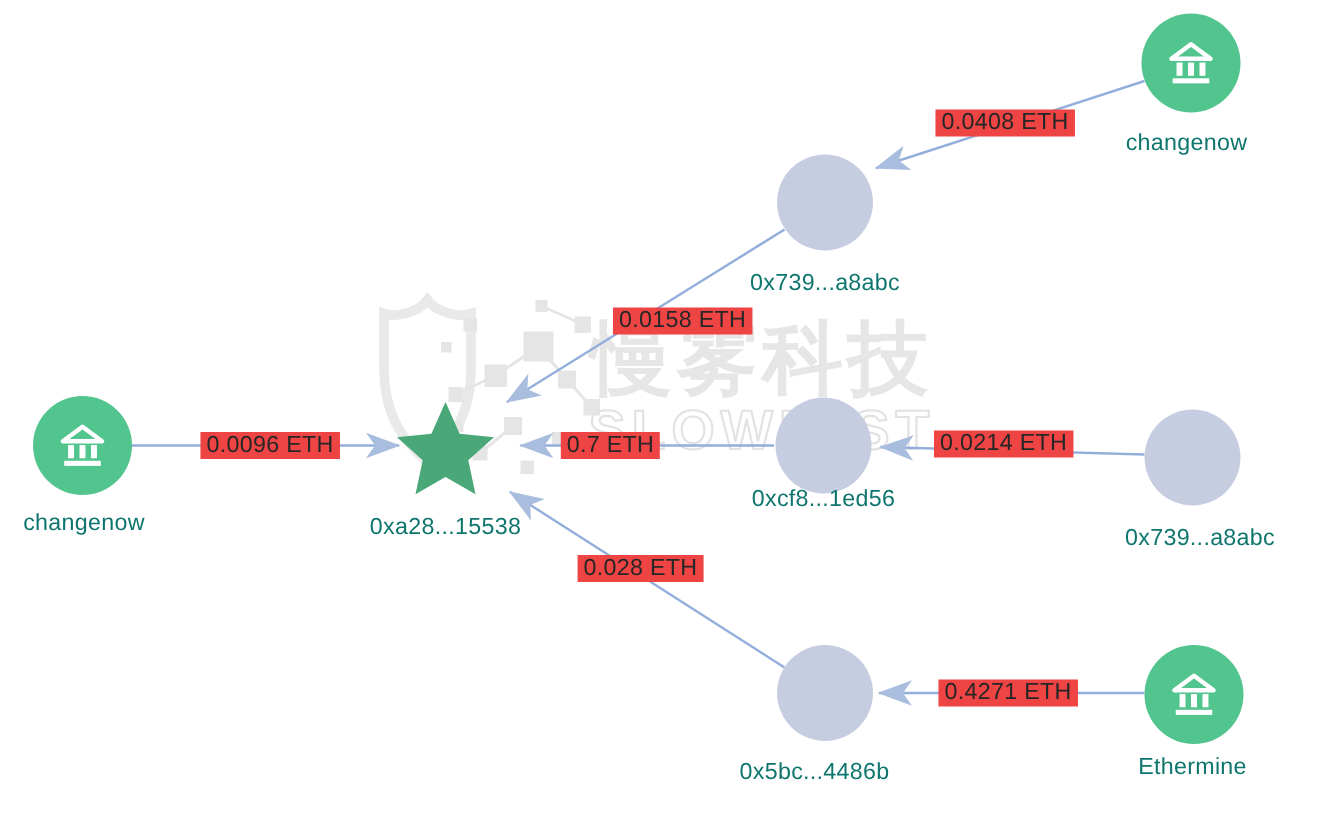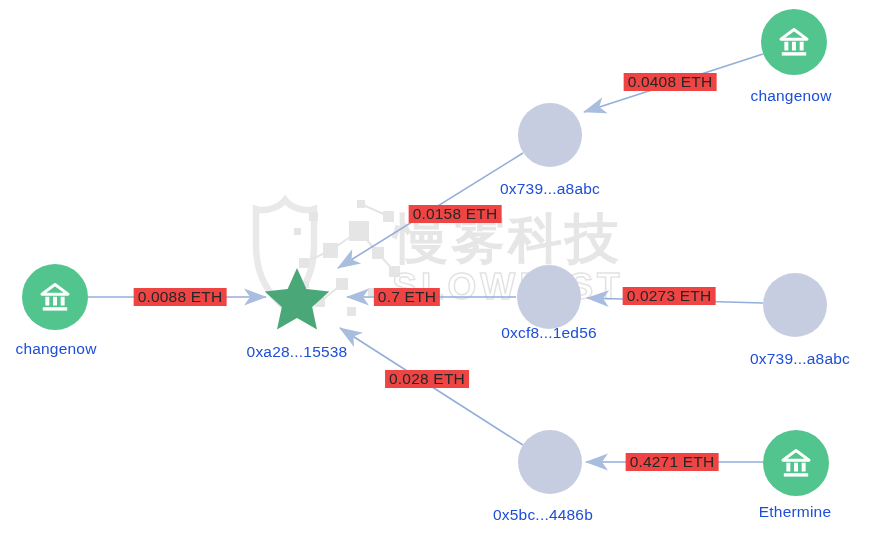--- a/index.html
+++ b/index.html
@@ -15,21 +15,21 @@
   .n0{left:761px;top:9px;}
   .n1{left:518px;top:103px;}
   .n2{left:22px;top:264px;}
   .n3{left:263px;top:267px;}
   .n4{left:517px;top:265px;}
   .n5{left:763px;top:273px;}
   .n6{left:518px;top:430px;}
   .n7{left:763px;top:430px;}
   .nlabel{
     position:absolute;transform:translate(-50%,-50%);
-    font-size:15.5px;color:#1d4ed8;white-space:nowrap;letter-spacing:.2px;
+    font-size:15.5px;color:#0f766e;white-space:nowrap;letter-spacing:.2px;
   }
   .l0{left:791px;top:96px;}
   .l1{left:550px;top:189px;}
   .l2{left:56px;top:349px;}
   .l3{left:297px;top:352px;}
   .l4{left:549px;top:333px;}
   .l5{left:800px;top:359px;}
   .l6{left:543px;top:515px;}
   .l7{left:795px;top:512px;}
   .elabel{
@@ -144,21 +144,21 @@
     <svg class="bank" viewBox="0 0 24 24">
       <path d="M12 3.2 L21.2 10 H2.8 Z" fill="none" stroke="#fff" stroke-width="2.1" stroke-linejoin="round"></path>
       <rect x="5.2" y="11.8" width="2.8" height="6.2" fill="#fff"></rect>
       <rect x="10.6" y="11.8" width="2.8" height="6.2" fill="#fff"></rect>
       <rect x="16" y="11.8" width="2.8" height="6.2" fill="#fff"></rect>
       <rect x="3.4" y="19.2" width="17.2" height="2.4" fill="#fff"></rect>
     </svg>
   </div>
   <div class="nlabel l7">Ethermine</div>
 
-  <div class="elabel e0">0.0088 ETH</div>
+  <div class="elabel e0">0.0096 ETH</div>
   <div class="elabel e1">0.0158 ETH</div>
   <div class="elabel e2">0.0408 ETH</div>
   <div class="elabel e3">0.7 ETH</div>
-  <div class="elabel e4">0.0273 ETH</div>
+  <div class="elabel e4">0.0214 ETH</div>
   <div class="elabel e5">0.028 ETH</div>
   <div class="elabel e6">0.4271 ETH</div>
 
 </div>
 
 </body></html>

